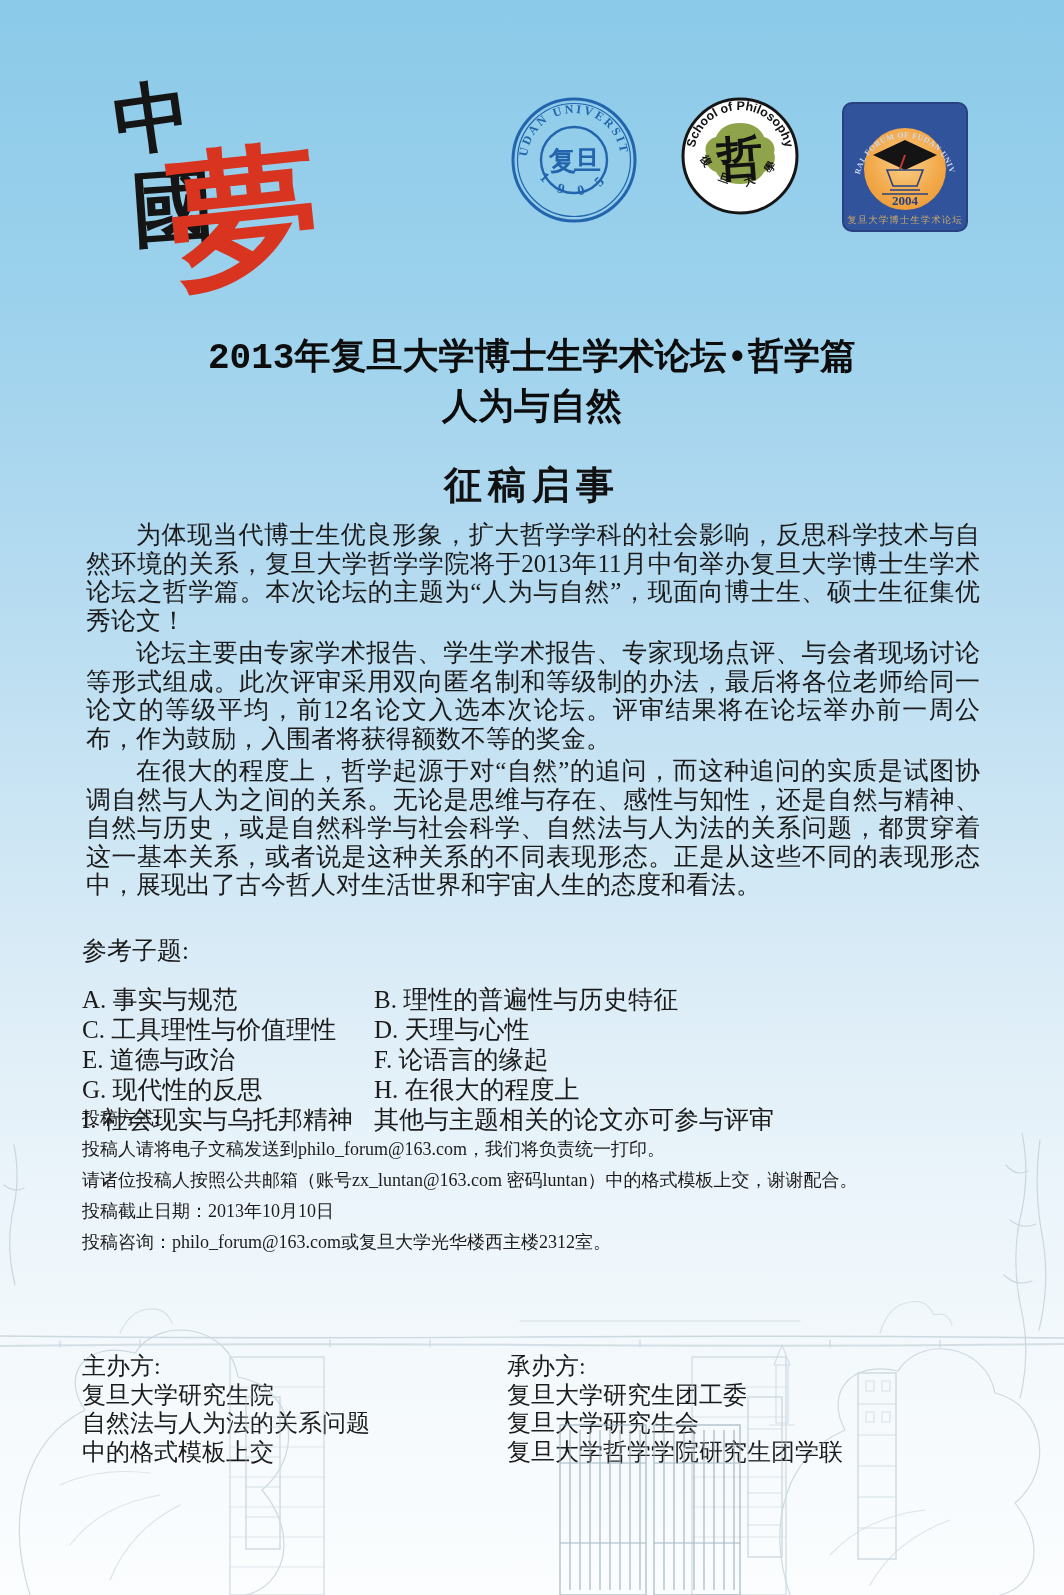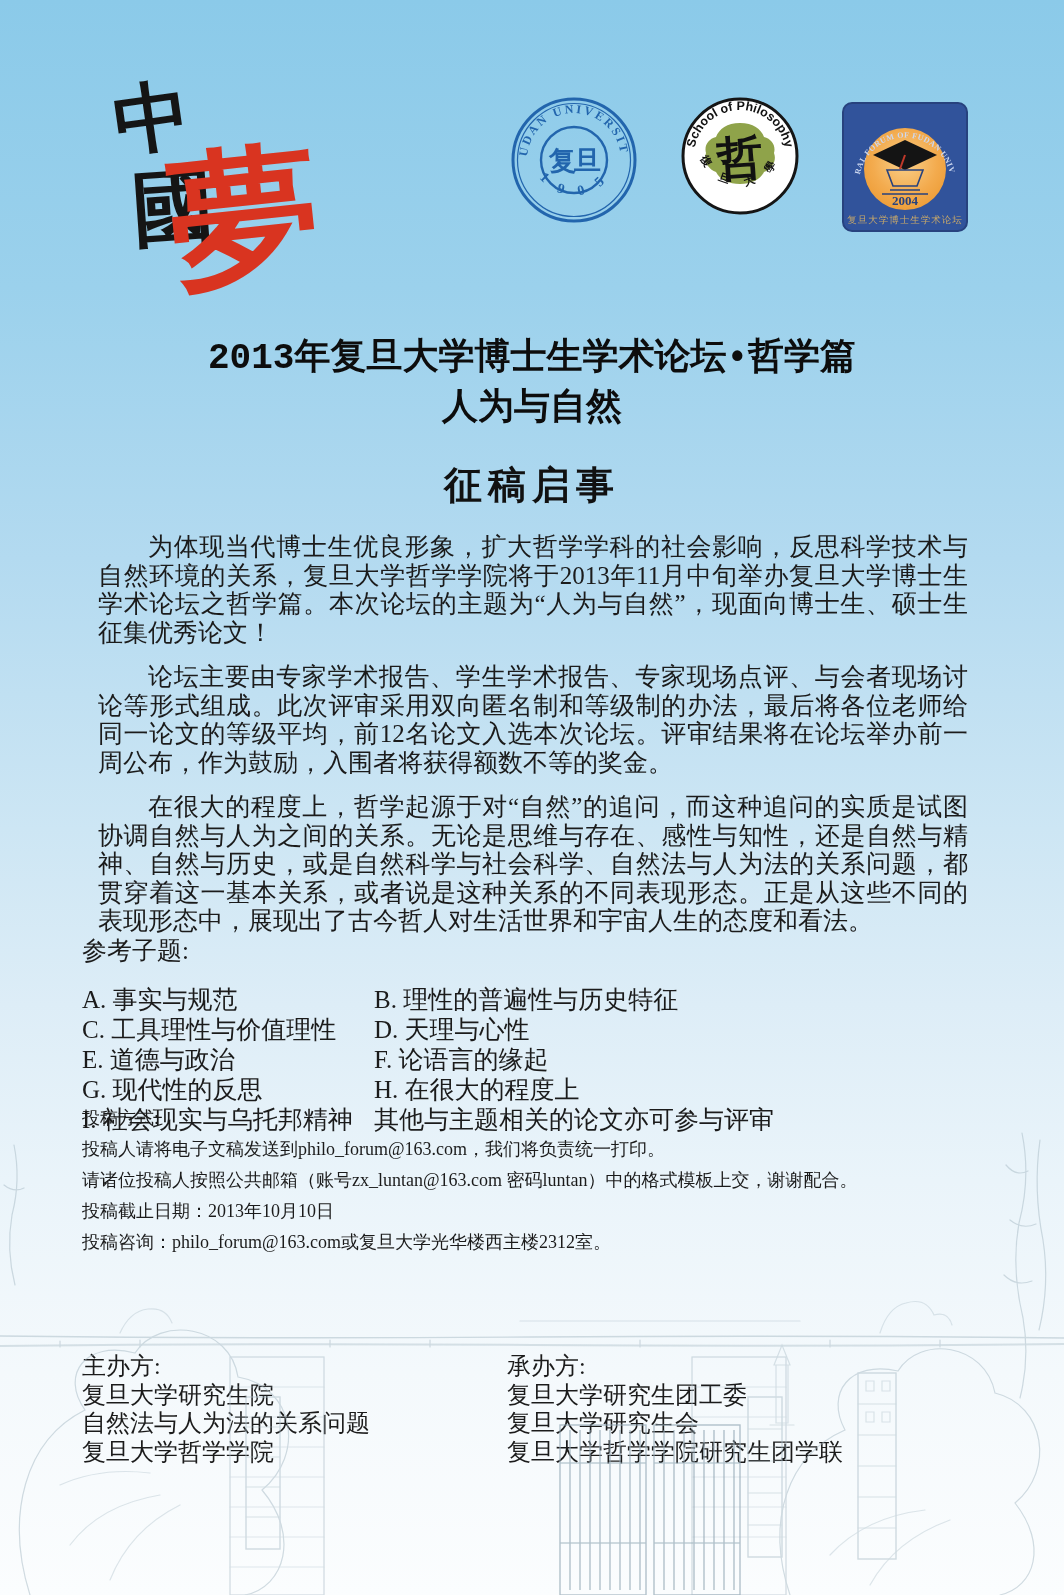--- a/index.html
+++ b/index.html
@@ -25,21 +25,21 @@
   
   .title-1 { position:absolute; top:332px; left:0; width:100%; text-align:center;
              font-family:Liberation Mono, monospace; font-weight:bold; font-size:36px; color:#0d0d0d; }
   .title-2 { position:absolute; top:382px; left:0; width:100%; text-align:center;
              font-family:"Liberation Sans",sans-serif; font-weight:bold; font-size:36px; color:#0d0d0d; }
   .subtitle { position:absolute; top:444px; left:0; width:100%; text-align:center;
               font-weight:bold; font-size:38px; letter-spacing:6px; color:#111;margin-top:16px; }
   
   .body-block { position:absolute; left:82px; top:517px; width:902px;
                 font-size:25px; line-height:28.5px; text-align:justify; }
-  .body-block p { margin:16px; text-indent:2em; }
+  .body-block p { margin:4px; text-indent:2em; }
   
   .topics { position:absolute; left:82px; top:936px; width:902px; font-size:25px; line-height:30px; }
   .topics-heading { margin-bottom:19px; }
   .topics-grid { display:grid; grid-template-columns:292px auto; row-gap:0; }
   .topics-grid div { line-height:30px; }
   
   .submission { position:absolute; left:82px; top:1103px; width:902px; font-size:18px; line-height:31px; }
   .submission div { margin:0; }
   
   .organizers { position:absolute; left:82px; top:1352px; width:902px; font-size:24px; line-height:28.5px; }
@@ -146,21 +146,21 @@
     <div>请诸位投稿人按照公共邮箱（账号zx_luntan@163.com 密码luntan）中的格式模板上交，谢谢配合。</div>
     <div>投稿截止日期：2013年10月10日</div>
     <div>投稿咨询：philo_forum@163.com或复旦大学光华楼西主楼2312室。</div>
   </div>
 
   <div class="organizers">
     <div class="org-col org-host">
       <div>主办方:</div>
       <div>复旦大学研究生院</div>
       <div>自然法与人为法的关系问题</div>
-      <div>复旦大学哲学学院</div>
+      <div>中的格式模板上交</div>
     </div>
     <div class="org-col org-undertaker">
       <div>承办方:</div>
       <div>复旦大学研究生团工委</div>
       <div>复旦大学研究生会</div>
       <div>复旦大学哲学学院研究生团学联</div>
     </div>
   </div>
 
   <svg class="sketch" viewBox="0 0 1064 470">

